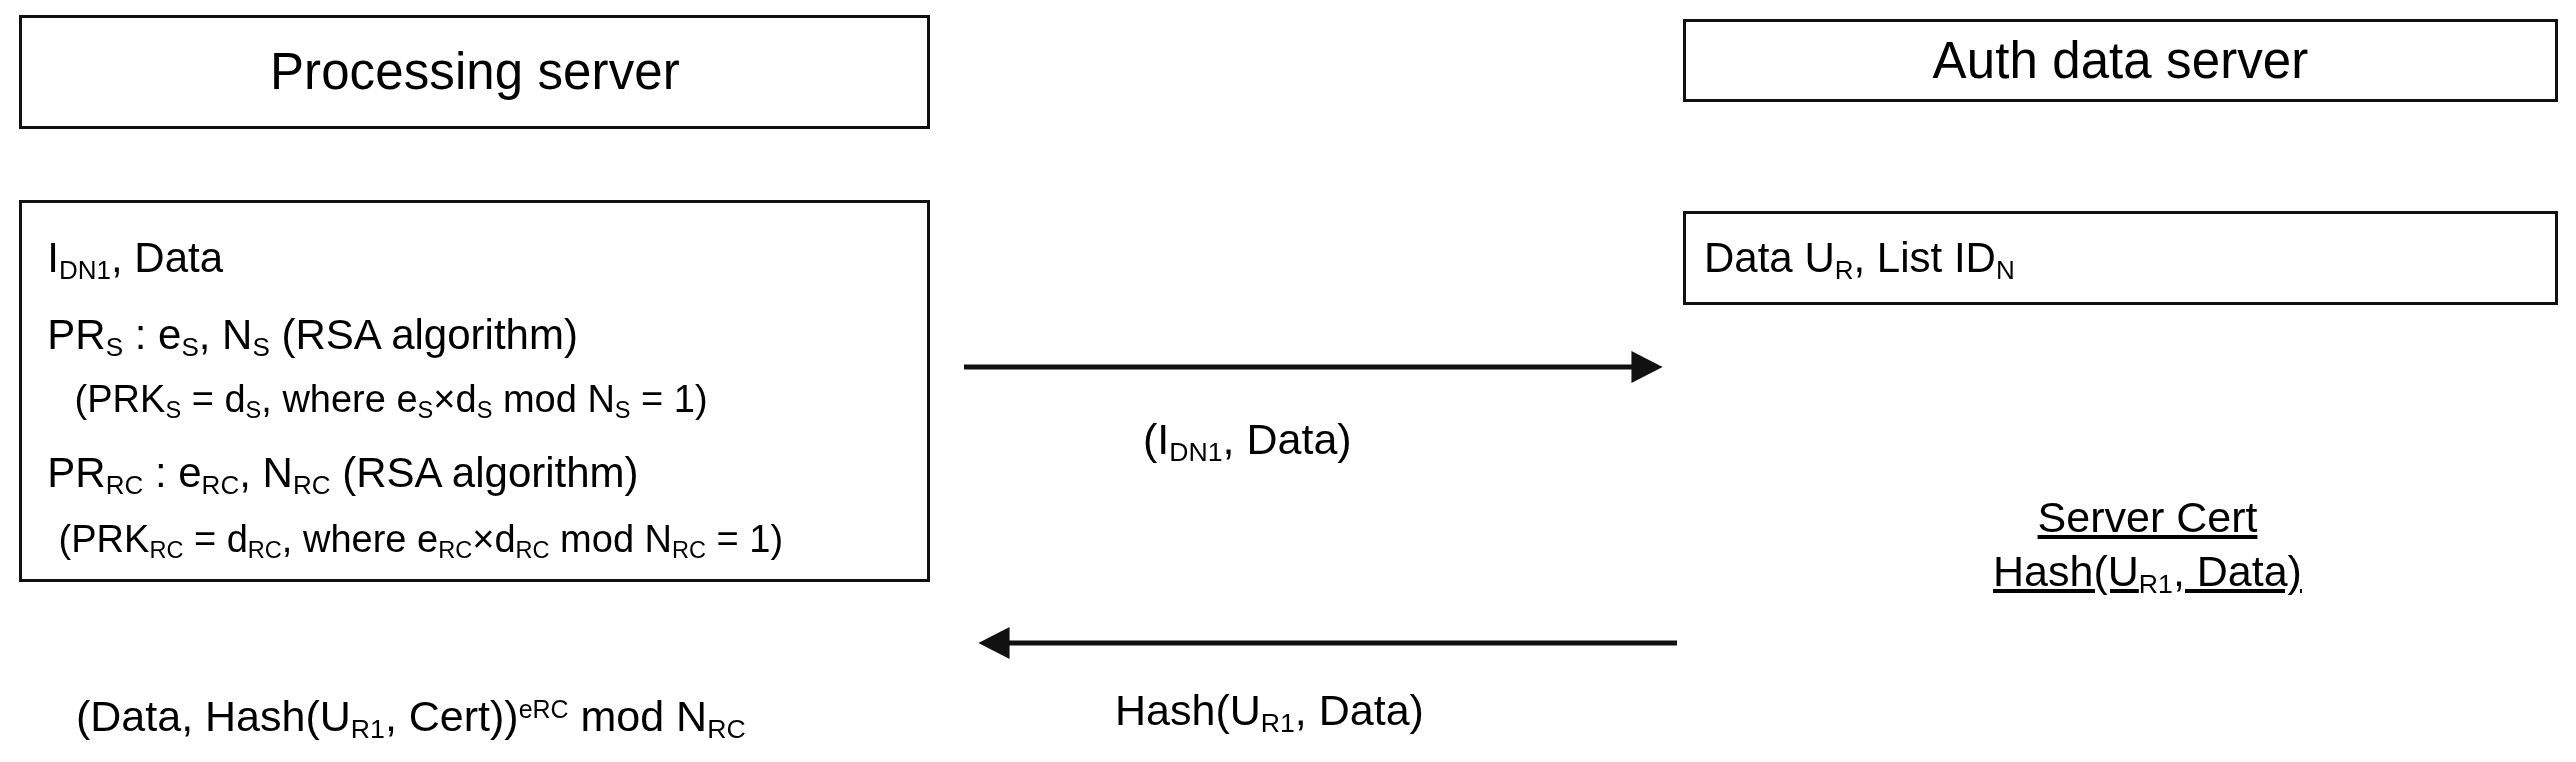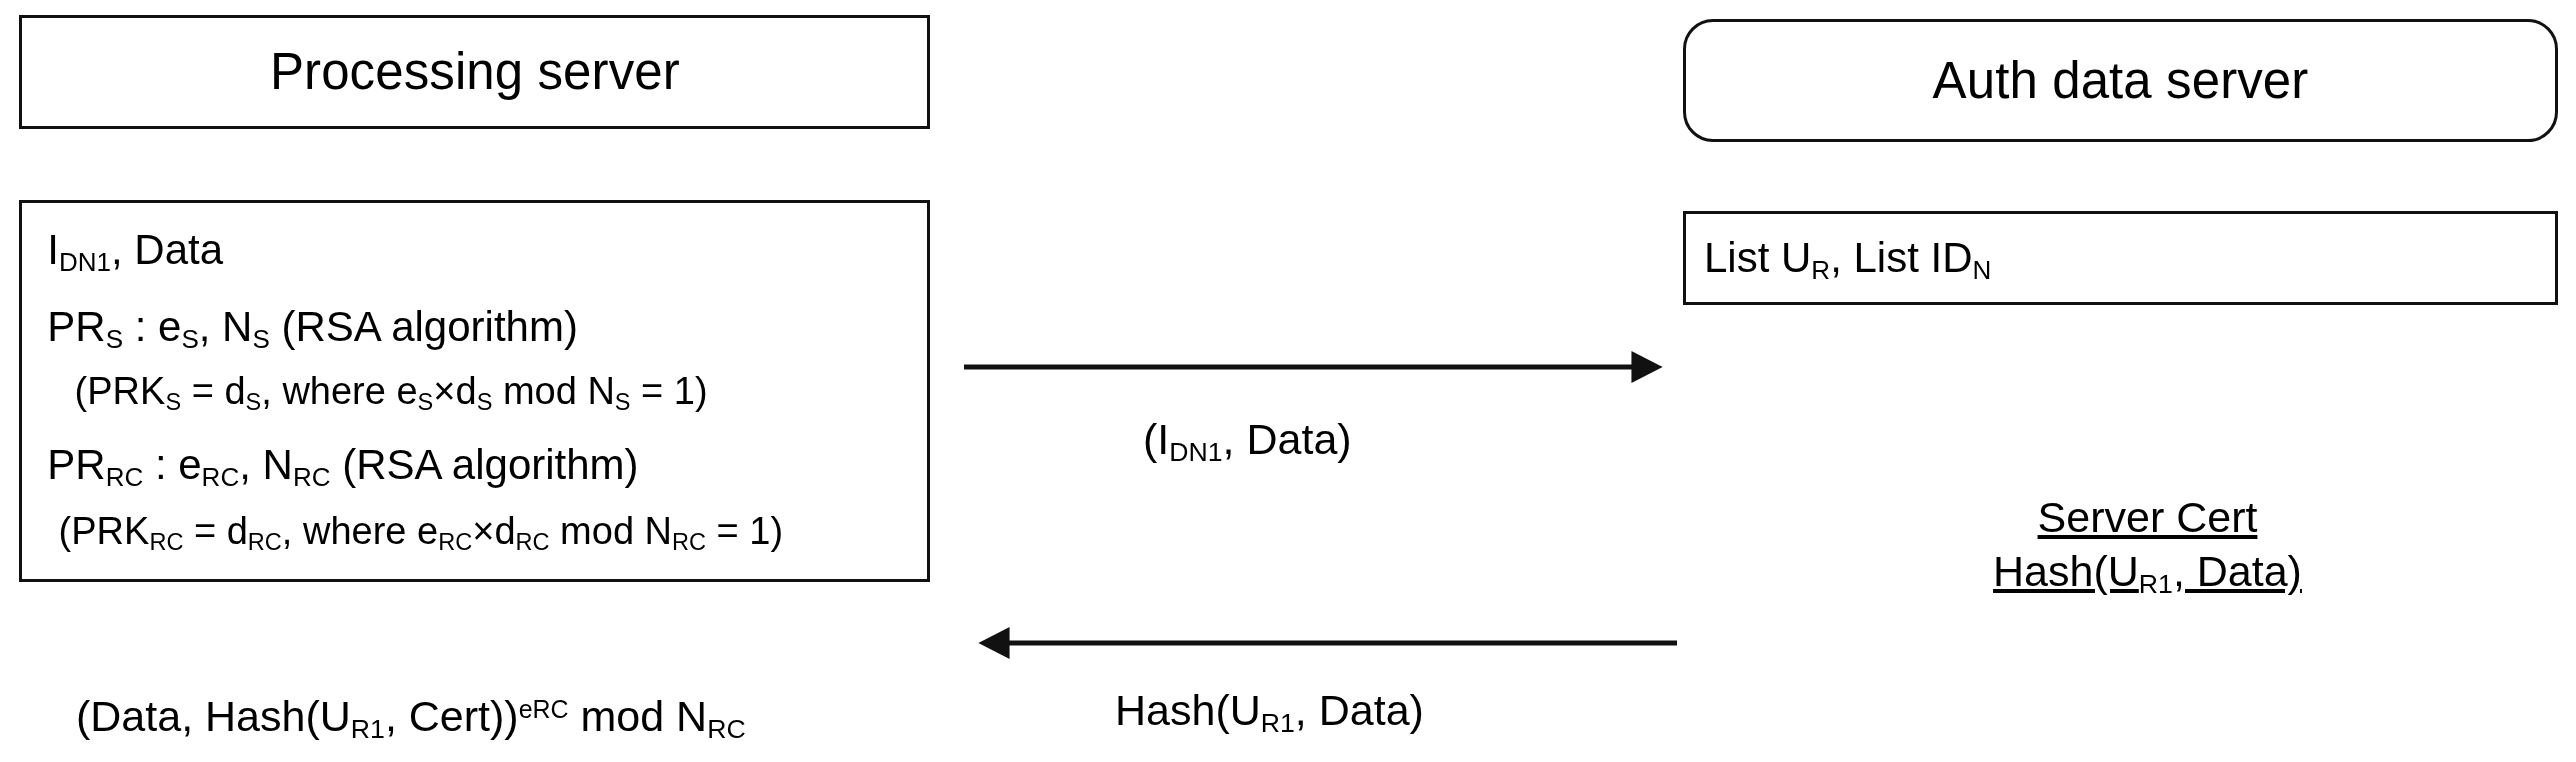--- a/index.html
+++ b/index.html
@@ -43,22 +43,21 @@
   #proc-server-box {
     left: 19.4px;
     top: 15.2px;
     width: 911px;
     height: 114px;
   }
   #auth-server-box {
     left: 1683px;
     top: 19.4px;
     width: 875px;
-    height: 123px;
-    border-radius: 30px;
+    height: 83px;
   }
 
   
   #proc-detail-box {
     left: 19.4px;
     top: 200px;
     width: 911px;
     height: 382px;
     padding: 18px 15.2px 7px 15.2px;
   }
@@ -72,20 +71,21 @@
   .detail-list {
     position: relative;
     width: 100%;
     height: 100%;
   }
   .detail-line {
     font-size: 42px;
     line-height: 1.0;
     white-space: nowrap;
     color: #000000;
+    margin-top: 8px;
   }
   .detail-line.l0 { position: absolute; left: 9.7px; top: 8.3px; }
   .detail-line.l1 { position: absolute; left: 9.7px; top: 85px; }
   .detail-line.l2 { position: absolute; left: 37px; top: 151px; font-size: 38px; }
   .detail-line.l3 { position: absolute; left: 9.7px; top: 223px; }
   .detail-line.l4 { position: absolute; left: 21px; top: 291px; font-size: 38px; }
 
   #auth-detail-inner {
     position: absolute;
     left: 18px;
@@ -173,21 +173,21 @@
       <div class="detail-line l2"><span>(PRK</span><sub>S</sub><span> = d</span><sub>S</sub><span>, where e</span><sub>S</sub><span>×d</span><sub>S</sub><span> mod N</span><sub>S</sub><span> = 1)</span></div>
 
       <div class="detail-line l3"><span>PR</span><sub>RC</sub><span> : e</span><sub>RC</sub><span>, N</span><sub>RC</sub><span> (RSA algorithm)</span></div>
 
       <div class="detail-line l4"><span>(PRK</span><sub>RC</sub><span> = d</span><sub>RC</sub><span>, where e</span><sub>RC</sub><span>×d</span><sub>RC</sub><span> mod N</span><sub>RC</sub><span> = 1)</span></div>
 
     </div>
   </div>
 
   <div class="node-box" id="auth-detail-box">
-    <div id="auth-detail-inner"><span>List U</span><sub>R</sub><span>, List ID</span><sub>N</sub></div>
+    <div id="auth-detail-inner"><span>Data U</span><sub>R</sub><span>, List ID</span><sub>N</sub></div>
   </div>
 
   <div class="arrow" id="arrow-request">
     <svg viewBox="0 0 1010 60" preserveAspectRatio="none" aria-hidden="true">
       <line x1="0" y1="30" x2="975" y2="30" stroke="#111111" stroke-width="7"></line>
       <polygon points="1008,30 963,7 963,53" fill="#111111"></polygon>
     </svg>
   </div>
 
   <div class="free-label" id="label-request"><span>(I</span><sub>DN1</sub><span>, Data)</span></div>

